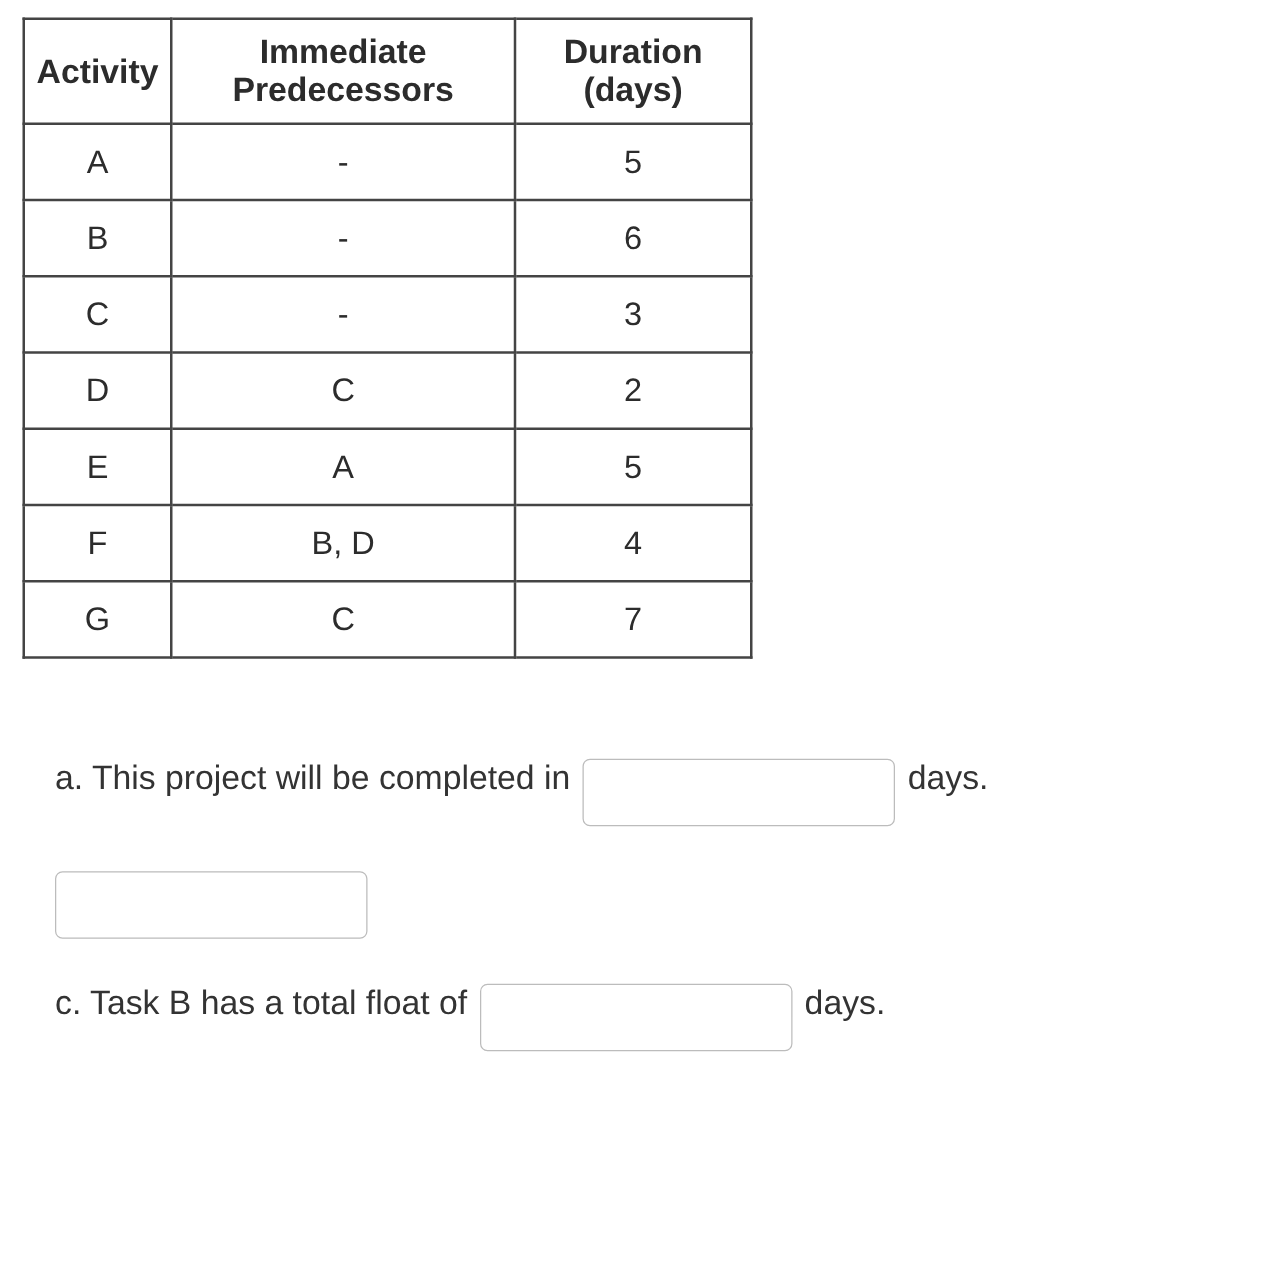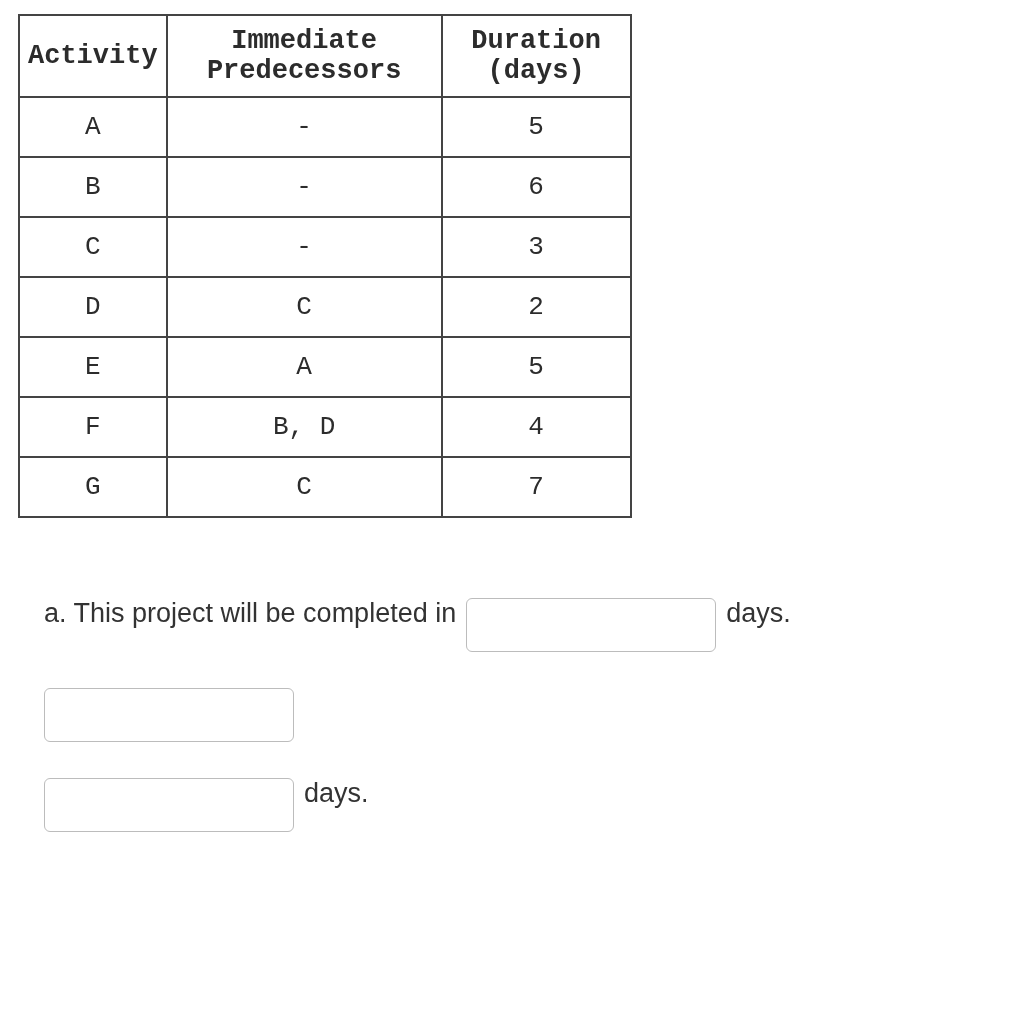--- a/index.html
+++ b/index.html
@@ -9,21 +9,20 @@
       font-family: "Segoe UI", Arial, sans-serif;
       font-size: 26px;
       color: #2c2c2c;
       margin: 0;
       padding: 14px 18px;
       background: #fff;
     }
     table {
       border-collapse: collapse;
       margin-bottom: 80px;
-      font-family: Liberation Mono, monospace;
     }
     th, td {
       border: 2px solid #444;
       padding: 14px 10px;
       text-align: center;
       font-weight: 400;
     }
     th {
       font-weight: 700;
       font-size: 27px;
@@ -121,17 +120,18 @@
     <span>a. This project will be completed in</span>
     <input type="text" class="blank" style="">
     <span>days.</span>
   </div>
 
   <div class="q-row">
     <input type="text" class="blank" style="">
   </div>
 
   <div class="q-row">
+    <span>c. Task B has a total float of</span>
     <input type="text" class="blank" style="">
     <span>days.</span>
   </div>
 
 </div>
 
 </body></html>

